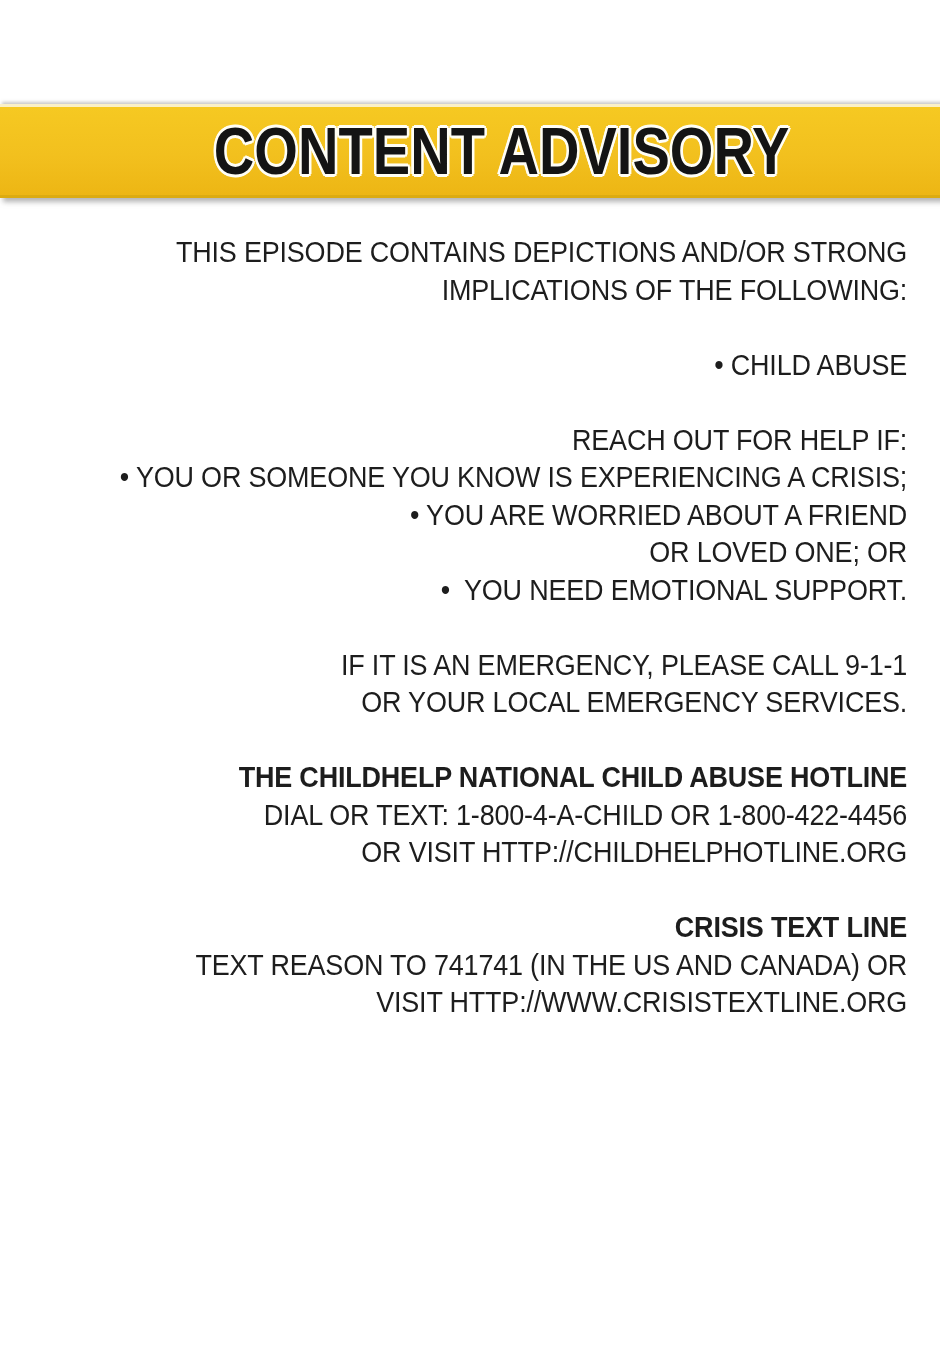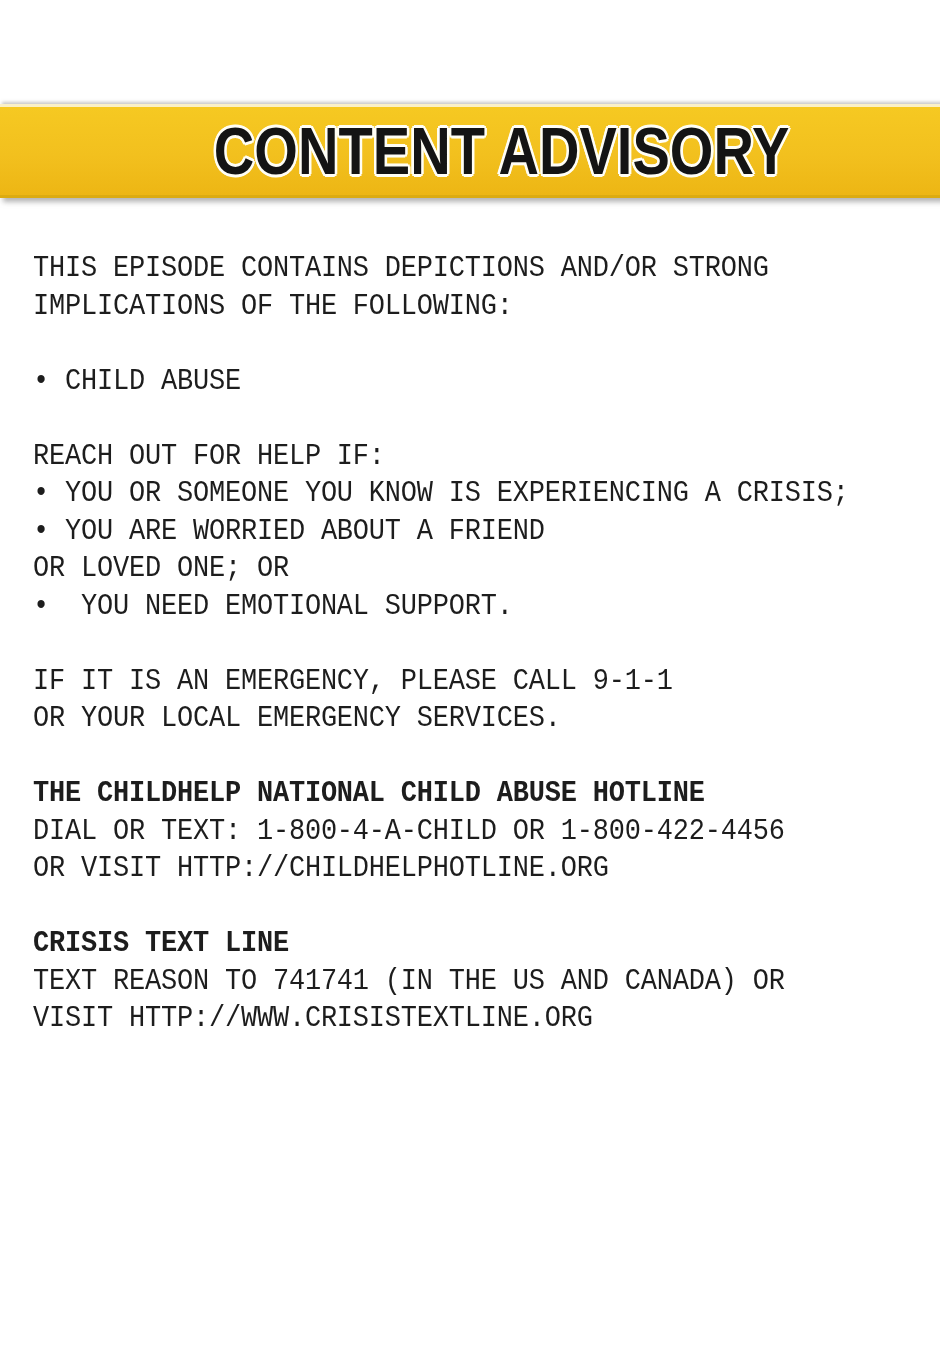--- a/index.html
+++ b/index.html
@@ -40,24 +40,23 @@
     transform-origin: 50% 50%;
     text-shadow:
       -3px 0 0 #fffef5, 3px 0 0 #fffef5,
       0 -3px 0 #fffef5, 0 3px 0 #fffef5,
       -2px -2px 0 #fffef5, 2px -2px 0 #fffef5,
       -2px 2px 0 #fffef5, 2px 2px 0 #fffef5;
   }
 
   
   .content {
-    padding-top: 52px;
-    text-align: left;
+    padding-top: 36px;
+    text-align: right;
     color: #1d1d1d;
-    font-family: Liberation Mono, monospace;
   }
   .condense {
     transform: scaleX(0.93);
     transform-origin: 50% 0;
   }
   .para {
     margin: 0 0 37.5px 0;
   }
   .para:last-child { margin-bottom: 0; }
   .line {

